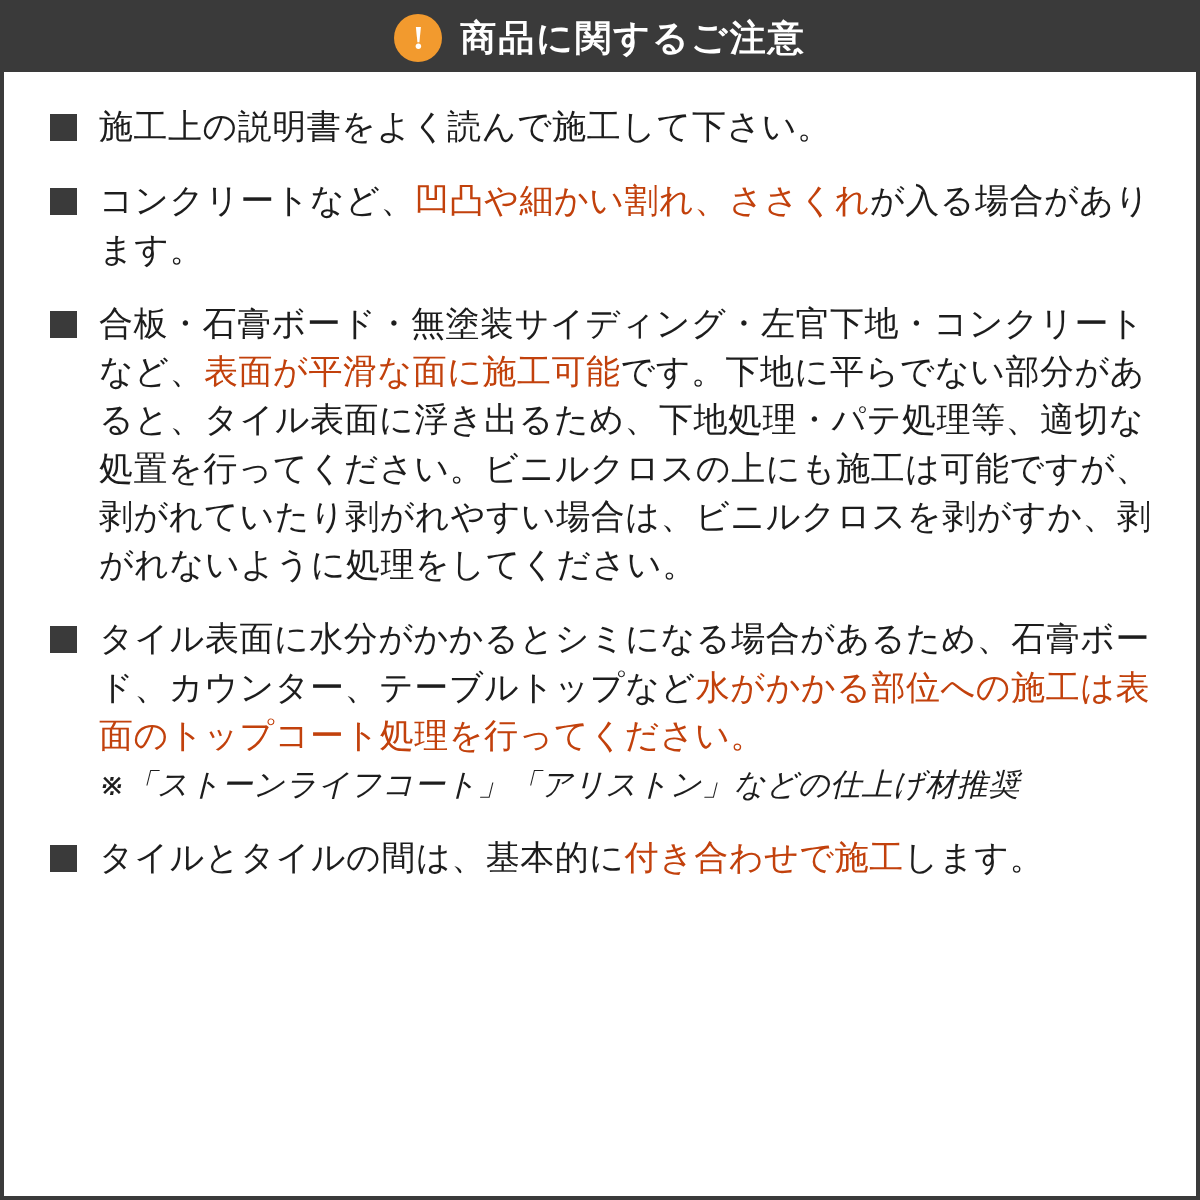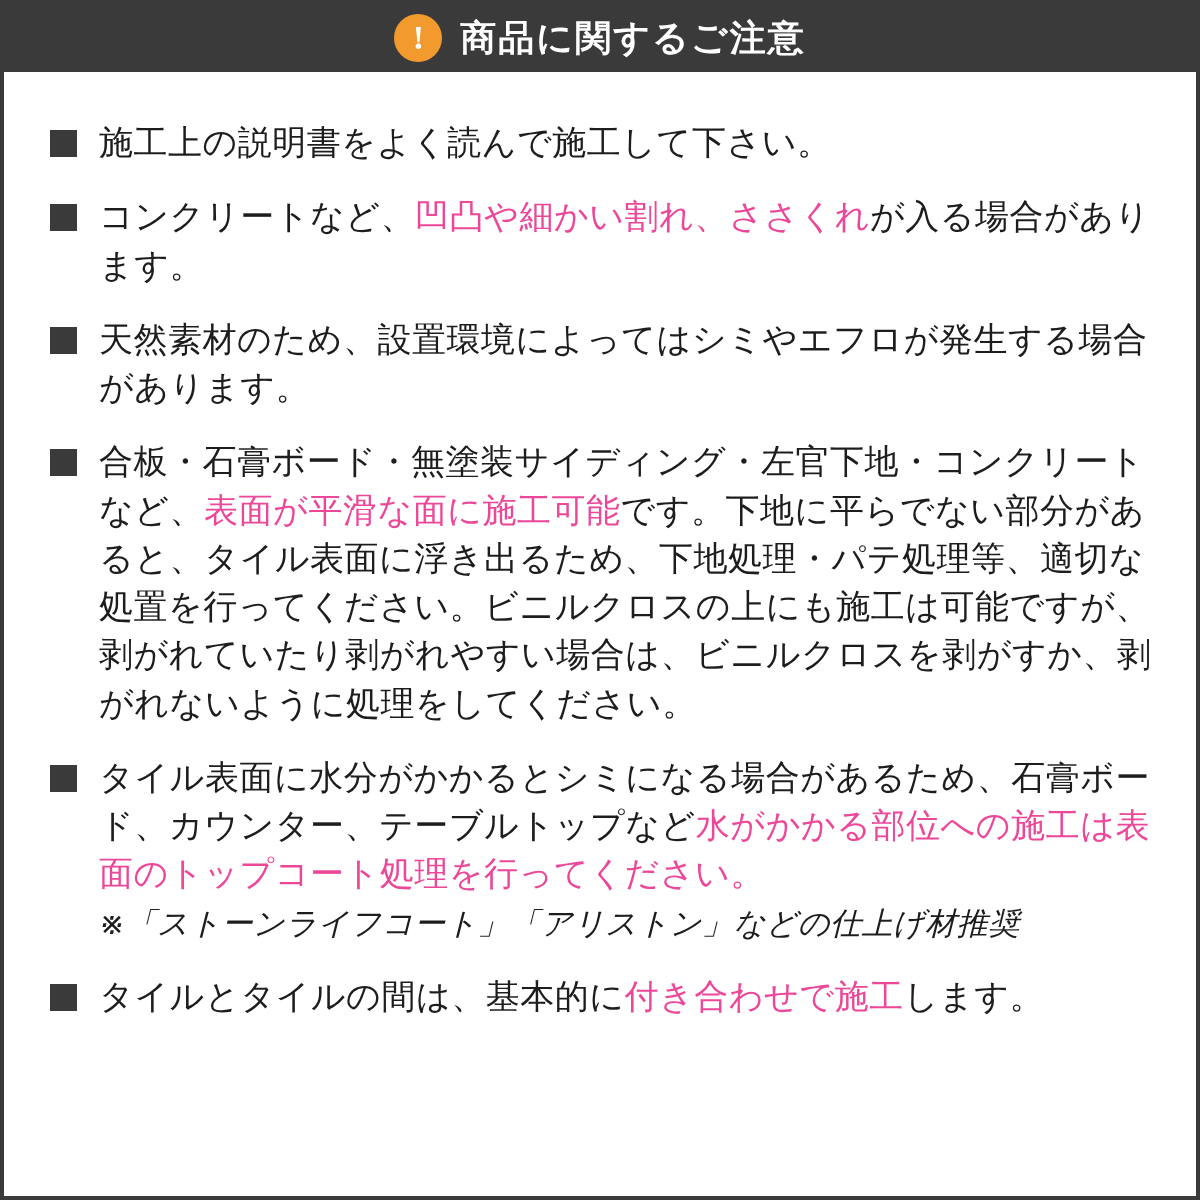--- a/index.html
+++ b/index.html
@@ -51,21 +51,21 @@
   }
   .header-title {
     color: #ffffff;
     font-size: 36px;
     font-weight: bold;
     letter-spacing: 2px;
     white-space: nowrap;
   }
   
   .notes {
-    padding: 46px 40px 0 46px;
+    padding: 30px 40px 0 46px;
   }
   .note-row {
     display: flex;
     align-items: flex-start;
     margin-bottom: 26px;
   }
   .bullet {
     flex: 0 0 auto;
     width: 27px;
     height: 27px;
@@ -74,21 +74,21 @@
     margin-right: 22px;
   }
   .note-text {
     font-size: 34px;
     line-height: 1.42;
     color: #1d1d1d;
     letter-spacing: 0.5px;
     font-family: "Liberation Sans", "DejaVu Sans", sans-serif;
   }
   .note-text .red {
-    color: #ec4899;
+    color: #c2410c;
   }
   .note-text .sub {
     font-size: 31px;
     font-style: italic;
   }
 </style>
 </head>
 <body>
 
 <div class="page">
@@ -104,24 +104,20 @@
       <div class="note-row">
         <span class="bullet"></span>
         <div class="note-text"><span>施工上の説明書をよく読んで施工して下さい。</span></div>
       </div>
       <div class="note-row">
         <span class="bullet"></span>
         <div class="note-text"><span>コンクリートなど、</span><span class="red">凹凸や細かい割れ、ささくれ</span><span>が入る場合があります。</span></div>
       </div>
       <div class="note-row">
         <span class="bullet"></span>
-        <div class="note-text"><span>天然素材のため、設置環境によってはシミやエフロが発生する場合があります。</span></div>
-      </div>
-      <div class="note-row">
-        <span class="bullet"></span>
         <div class="note-text"><span>合板・石膏ボード・無塗装サイディング・左官下地・コンクリートなど、</span><span class="red">表面が平滑な面に施工可能</span><span>です。下地に平らでない部分があると、タイル表面に浮き出るため、下地処理・パテ処理等、適切な処置を行ってください。ビニルクロスの上にも施工は可能ですが、剥がれていたり剥がれやすい場合は、ビニルクロスを剥がすか、剥がれないように処理をしてください。</span></div>
       </div>
       <div class="note-row">
         <span class="bullet"></span>
         <div class="note-text"><span>タイル表面に水分がかかるとシミになる場合があるため、石膏ボード、カウンター、テーブルトップなど</span><span class="red">水がかかる部位への施工は表面のトップコート処理を行ってください。</span><br><span class="sub">※「ストーンライフコート」「アリストン」などの仕上げ材推奨</span></div>
       </div>
       <div class="note-row">
         <span class="bullet"></span>
         <div class="note-text"><span>タイルとタイルの間は、基本的に</span><span class="red">付き合わせで施工</span><span>します。</span></div>
       </div>

